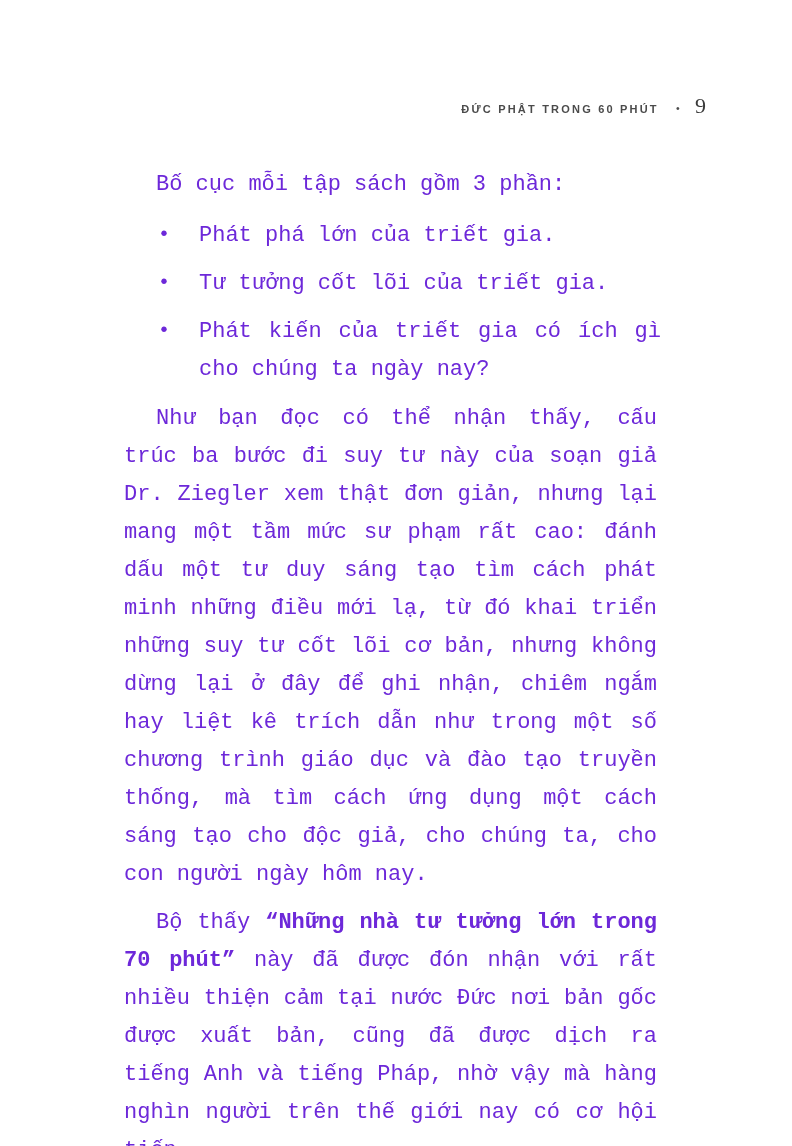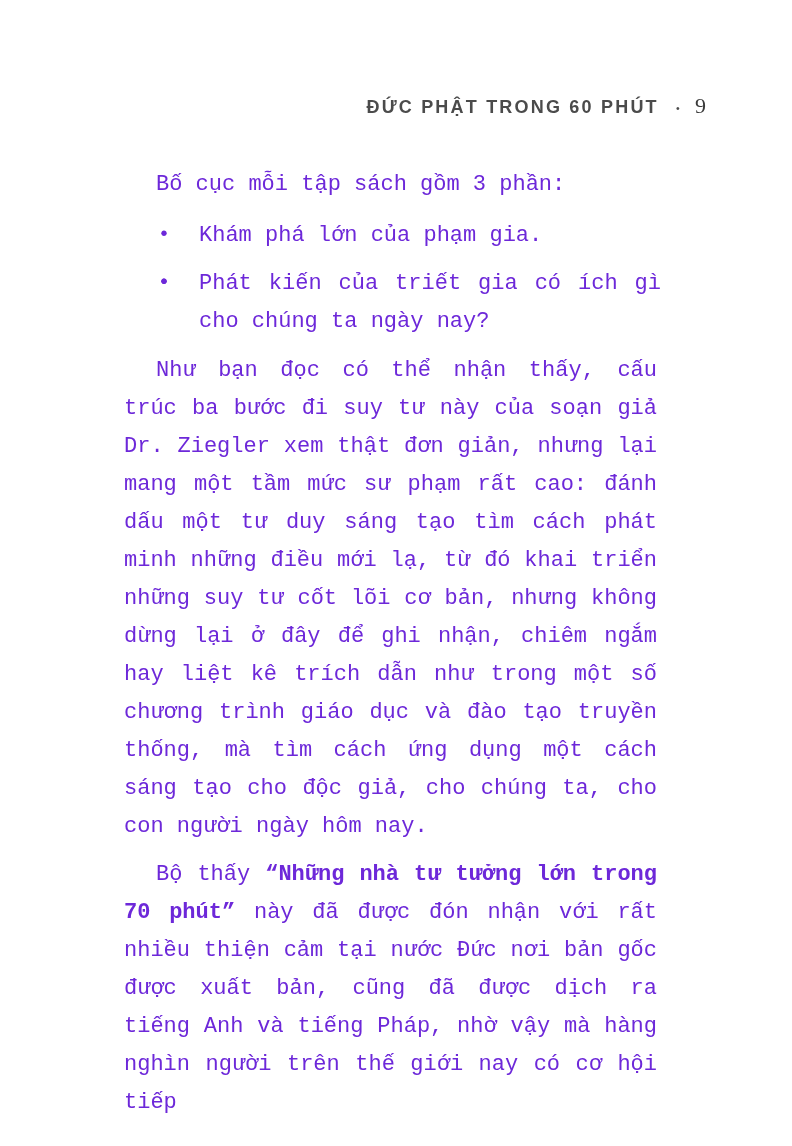--- a/index.html
+++ b/index.html
@@ -20,21 +20,21 @@
   
   .running-head {
     position: absolute;
     top: 95px;
     right: 86px;
     display: flex;
     align-items: baseline;
   }
   .book-title {
     font-family: "Liberation Sans", "DejaVu Sans", sans-serif;
-    font-size: 18px;
+    font-size: 11px;
     font-weight: 700;
     letter-spacing: 2.2px;
     color: #4b4b4b;
   }
   .head-dot {
     font-family: "Liberation Serif", serif;
     font-size: 12px;
     color: #4b4b4b;
     margin: 0 15px 0 17px;
   }
@@ -98,24 +98,25 @@
     <span class="page-num">9</span>
   </header>
 
   <main class="content">
 
     <p class="para intro">Bố cục mỗi tập sách gồm 3 phần:</p>
 
     <ul class="bullets">
       <li class="bullet-item">
         <span class="marker">•</span>
-        <span class="bullet-text">Khám phá lớn của phạm gia.</span>
+        <span class="bullet-text">Phát phá lớn của triết gia.</span>
       </li>
       <li class="bullet-item">
         <span class="marker">•</span>
+        <span class="bullet-text">Tư tưởng cốt lõi của triết gia.</span>
       </li>
       <li class="bullet-item">
         <span class="marker">•</span>
         <span class="bullet-text">Phát kiến của triết gia có ích gì cho chúng ta ngày nay?</span>
       </li>
     </ul>
 
     <p class="para body-para">Như bạn đọc có thể nhận thấy, cấu trúc ba bước đi suy tư này của soạn giả Dr. Ziegler xem thật đơn giản, nhưng lại mang một tầm mức sư phạm rất cao: đánh dấu một tư duy sáng tạo tìm cách phát minh những điều mới lạ, từ đó khai triển những suy tư cốt lõi cơ bản, nhưng không dừng lại ở đây để ghi nhận, chiêm ngắm hay liệt kê trích dẫn như trong một số chương trình giáo dục và đào tạo truyền thống, mà tìm cách ứng dụng một cách sáng tạo cho độc giả, cho chúng ta, cho con người ngày hôm nay.</p>
 
     <p class="para body-para last-justify"><span>Bộ thấy </span><b class="series-title">“Những nhà tư tưởng lớn trong 70 phút”</b><span> này đã được đón nhận với rất nhiều thiện cảm tại nước Đức nơi bản gốc được xuất bản, cũng đã được dịch ra tiếng Anh và tiếng Pháp, nhờ vậy mà hàng nghìn người trên thế giới nay có cơ hội tiếp</span></p>

